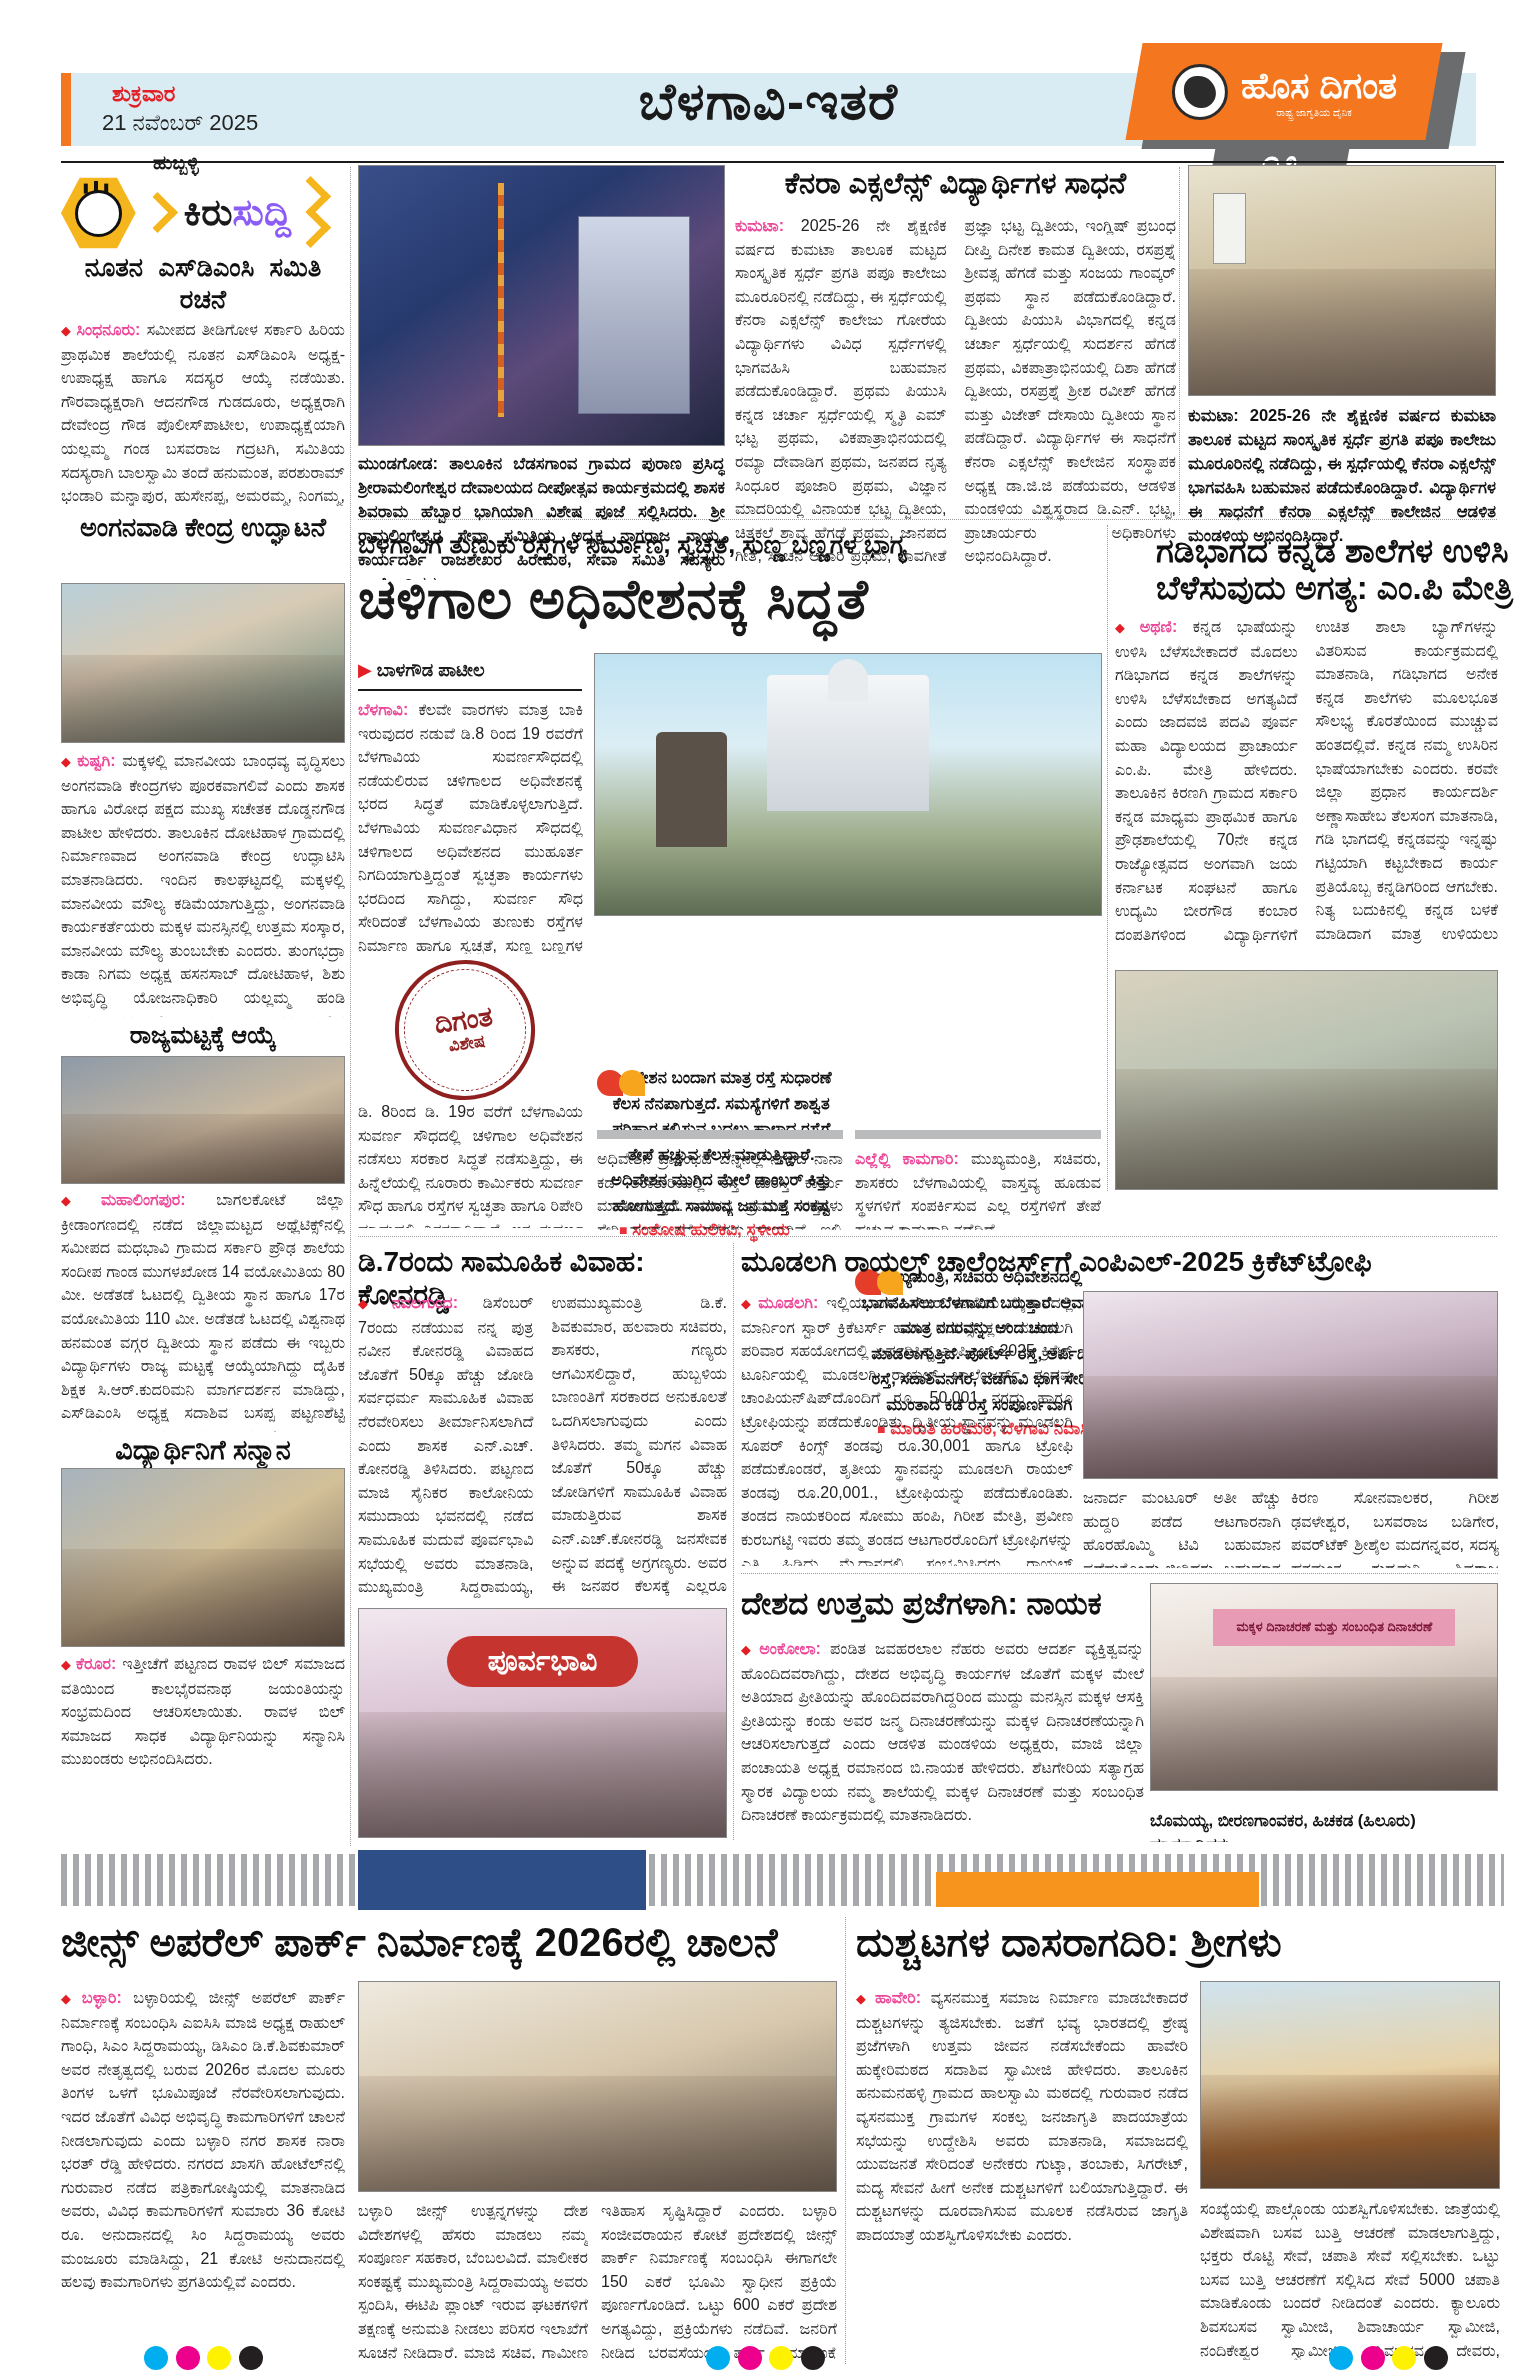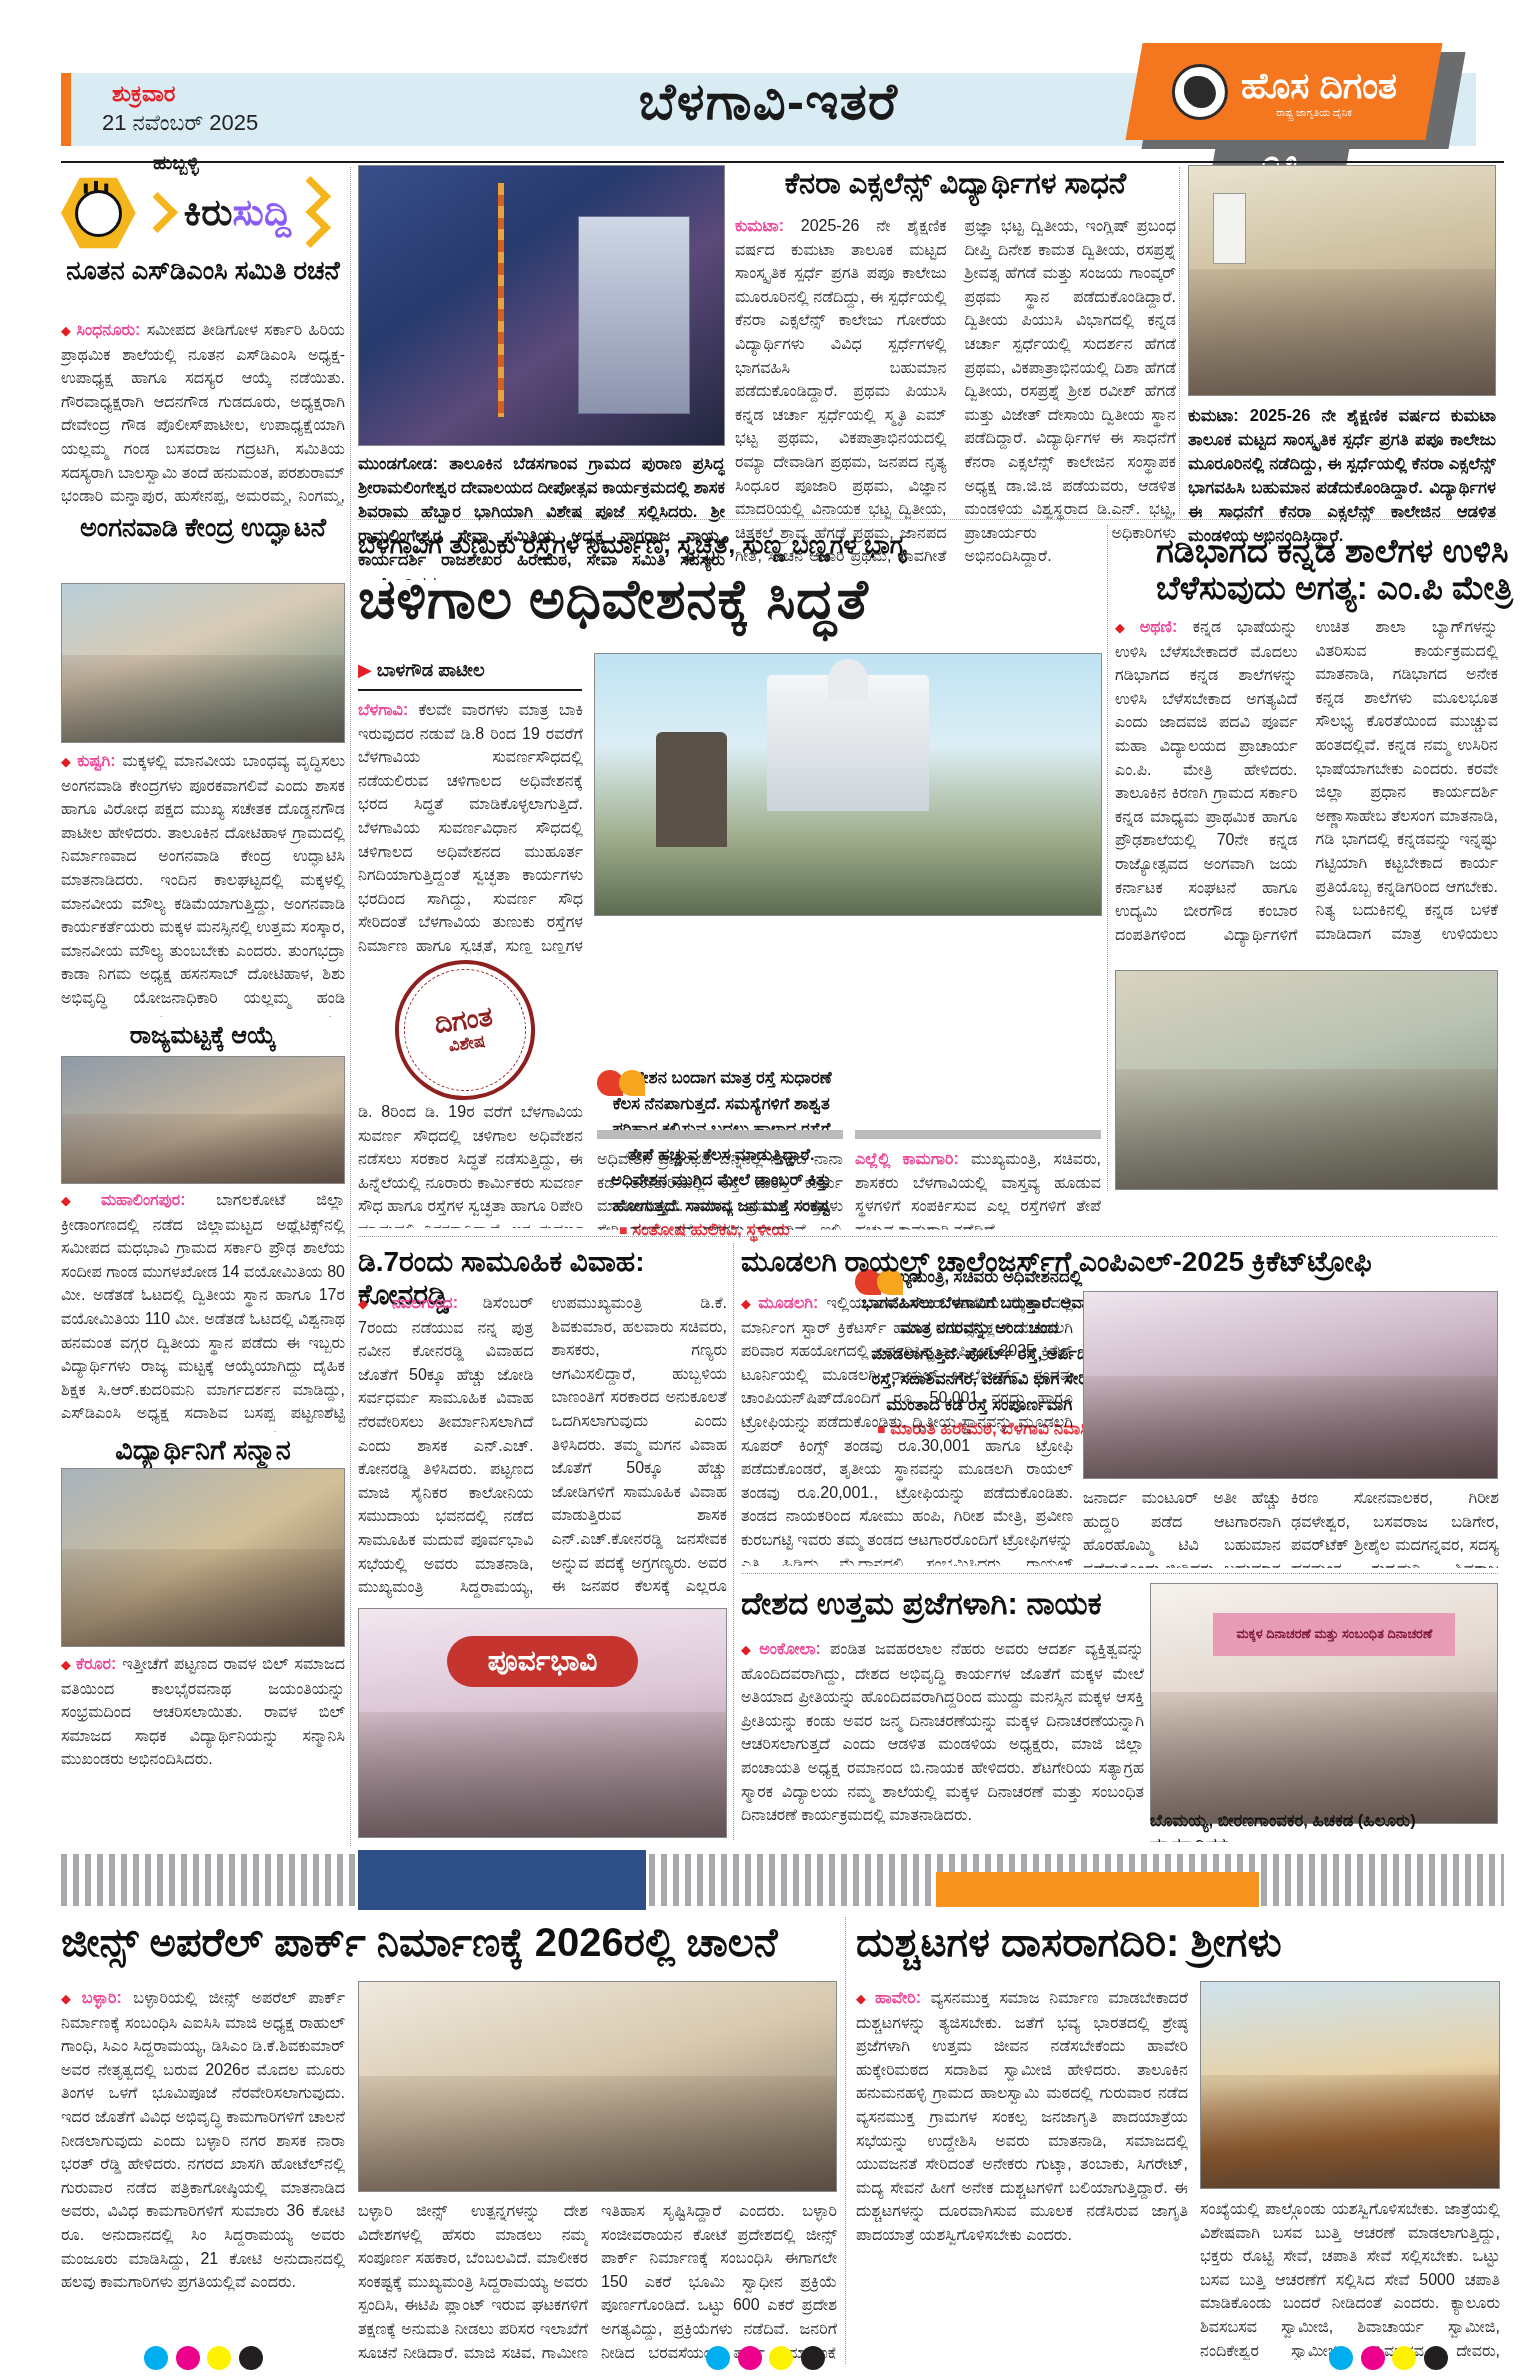--- a/index.html
+++ b/index.html
@@ -84,21 +84,21 @@
   <div class="abs" style="left:61px;top:174px;width:284px;height:78px;display:flex;align-items:center;">
     <span class="hex">
         <span class="hand"></span>
       </span>
     <span style="margin-left:16.6px;"><span class="chev"></span></span>
     <span style="font-size:37px;font-weight:900;margin-left:11.5px;">ಕಿರು</span>
     <span style="font-size:37px;font-weight:900;color:#8b5cf6;">ಸುದ್ದಿ</span>
     <span style="margin-left:14px;"><span class="chev"></span><span class="chev"></span></span>
   </div>
 
-  <div class="abs headline center" style="left:61px;top:254px;width:284px;font-size:25.6px;line-height:32px;">ನೂತನ ಎಸ್‌ಡಿಎಂಸಿ ಸಮಿತಿ ರಚನೆ</div>
+  <div class="abs headline center" style="left:61px;top:254px;width:284px;font-size:25.6px;line-height:32px;font-family:Liberation Mono, monospace;">ನೂತನ ಎಸ್‌ಡಿಎಂಸಿ ಸಮಿತಿ ರಚನೆ</div>
   <div class="abs body-txt justify overflow" style="left:61px;top:318px;width:284px;height:188px;">
     <span class="bullet">◆</span><span class="dateline">ಸಿಂಧನೂರು:</span> <span>ಸಮೀಪದ ತೀಡಿಗೋಳ ಸರ್ಕಾರಿ ಹಿರಿಯ ಪ್ರಾಥಮಿಕ ಶಾಲೆಯಲ್ಲಿ ನೂತನ ಎಸ್‌ಡಿಎಂಸಿ ಅಧ್ಯಕ್ಷ-ಉಪಾಧ್ಯಕ್ಷ ಹಾಗೂ ಸದಸ್ಯರ ಆಯ್ಕೆ ನಡೆಯಿತು. ಗೌರವಾಧ್ಯಕ್ಷರಾಗಿ ಆದನಗೌಡ ಗುಡದೂರು, ಅಧ್ಯಕ್ಷರಾಗಿ ದೇವೇಂದ್ರ ಗೌಡ ಪೊಲೀಸ್‌ಪಾಟೀಲ, ಉಪಾಧ್ಯಕ್ಷೆಯಾಗಿ ಯಲ್ಲಮ್ಮ ಗಂಡ ಬಸವರಾಜ ಗದ್ರಟಗಿ, ಸಮಿತಿಯ ಸದಸ್ಯರಾಗಿ ಬಾಲಸ್ವಾಮಿ ತಂದೆ ಹನುಮಂತ, ಪರಶುರಾಮ್ ಭಂಡಾರಿ ಮನ್ನಾಪುರ, ಹುಸೇನಪ್ಪ, ಅಮರಮ್ಮ, ನಿಂಗಮ್ಮ, ಪಾರ್ವತಿ, ಸುಜಾತಾ, ರತ್ನಮ್ಮ, ಗದ್ದೆಮ್ಮ, ಯಂಕಮ್ಮ, ಕನಕಪ್ಪ, ರುದ್ರೇಶ್, ಹನುಮಂತ, ಬಸವರಾಜ, ವೀರೇಶ್, ಅಮರೇಶ ಸೇರಿದಂತೆ ಇತರರು ಆಯ್ಕೆಯಾದರು.</span>
   </div>
 
   <div class="abs headline center" style="left:61px;top:511px;width:284px;font-size:25.6px;line-height:32px;">ಅಂಗನವಾಡಿ ಕೇಂದ್ರ ಉದ್ಘಾಟನೆ</div>
   <div class="abs photo" style="left:61px;top:583px;width:284px;height:160px;">
       <div class="ppl"></div>
     </div>
   <div class="abs body-txt justify overflow" style="left:61px;top:749px;width:284px;height:268px;">
     <span class="bullet">◆</span><span class="dateline">ಕುಷ್ಟಗಿ:</span> <span>ಮಕ್ಕಳಲ್ಲಿ ಮಾನವೀಯ ಬಾಂಧವ್ಯ ವೃದ್ಧಿಸಲು ಅಂಗನವಾಡಿ ಕೇಂದ್ರಗಳು ಪೂರಕವಾಗಲಿವೆ ಎಂದು ಶಾಸಕ ಹಾಗೂ ವಿರೋಧ ಪಕ್ಷದ ಮುಖ್ಯ ಸಚೇತಕ ದೊಡ್ಡನಗೌಡ ಪಾಟೀಲ ಹೇಳಿದರು. ತಾಲೂಕಿನ ದೋಟಿಹಾಳ ಗ್ರಾಮದಲ್ಲಿ ನಿರ್ಮಾಣವಾದ ಅಂಗನವಾಡಿ ಕೇಂದ್ರ ಉದ್ಘಾಟಿಸಿ ಮಾತನಾಡಿದರು. ಇಂದಿನ ಕಾಲಘಟ್ಟದಲ್ಲಿ ಮಕ್ಕಳಲ್ಲಿ ಮಾನವೀಯ ಮೌಲ್ಯ ಕಡಿಮೆಯಾಗುತ್ತಿದ್ದು, ಅಂಗನವಾಡಿ ಕಾರ್ಯಕರ್ತೆಯರು ಮಕ್ಕಳ ಮನಸ್ಸಿನಲ್ಲಿ ಉತ್ತಮ ಸಂಸ್ಕಾರ, ಮಾನವೀಯ ಮೌಲ್ಯ ತುಂಬಬೇಕು ಎಂದರು. ತುಂಗಭದ್ರಾ ಕಾಡಾ ನಿಗಮ ಅಧ್ಯಕ್ಷ ಹಸನಸಾಬ್ ದೋಟಿಹಾಳ, ಶಿಶು ಅಭಿವೃದ್ಧಿ ಯೋಜನಾಧಿಕಾರಿ ಯಲ್ಲಮ್ಮ ಹಂಡಿ ಮಾತನಾಡಿದರು. ದೋಟಿಹಾಳ ಗ್ರಾಪಂ ಅಧ್ಯಕ್ಷ ಮಹೇಶ ಕಾಳಗಿ, ಪಿಡಿಒ ನಾಗರತ್ನ ಮ್ಯಾಳಿ, ಅಂಗನವಾಡಿ ಸೂಪರವೈಸರ್ ಅನ್ನಪೂರ್ಣ ಪಾಟೀಲ, ಶೋಭಾ ನಾಯಕ, ಕಲಾವತಿ, ಶಕುಂತಲಾ ಪೂಜಾರ, ಗ್ರಾಪಂ ಸದಸ್ಯರು, ಮುಖಂಡರು, ಅಂಗನವಾಡಿ ಕಾರ್ಯಕರ್ತೆಯರು, ಸಹಾಯಕಿಯರು ಇದ್ದರು. ಪೂಜಾ ಕಾರ್ಯವನ್ನು ಈಶ್ವರಸ್ವಾಮಿ ದೇವಾಂಗಮಠ ನಿರ್ವಹಿಸಿದರು.</span>
@@ -221,21 +221,21 @@
     </div>
   <div class="abs body-txt justify overflow" style="left:1083px;top:1486px;width:198px;height:82px;">ಜನಾರ್ದ ಮಂಟೂರ್ ಅತೀ ಹೆಚ್ಚು ಹುದ್ದರಿ ಪಡೆದ ಆಟಗಾರನಾಗಿ ಹೊರಹೊಮ್ಮಿ ಟಿವಿ ಬಹುಮಾನ ಪಡೆದುಕೊಂಡು ಬೀಗಿದರು. ಬಹುಮಾನ ವಿತರಣೆ ಸಂಸ್ಥೆಯ ಅಧ್ಯಕ್ಷ ವೆಂಕಟೇಶ ಸೋನವಾಲಕರ, ಬಹುಮಾನ ಪ್ರಾಯೋಜಕರಾದ</div>
   <div class="abs body-txt justify overflow" style="left:1291px;top:1486px;width:208px;height:82px;">ಕಿರಣ ಸೋನವಾಲಕರ, ಗಿರೀಶ ಢವಳೇಶ್ವರ, ಬಸವರಾಜ ಬಡಿಗೇರ, ಪವರ್‌ಟೆಕ್ ಶ್ರೀಶೈಲ ಮದಗನ್ನವರ, ಸದಸ್ಯ ಹನಮಂತ ಗುಡ್ಲಮನಿ, ಶಿವರಾಜ ರಂಜನಗಿ, ಎನ್.ಟಿ. ಪಿರೋಜಿ, ಆಡವೀಶ ಈಟಗಿ, ಗುಂಡು ಪಾಟೀಲ, ಚೇತನ ಪೂಜಾರಿ, ಕೃಷ್ಣಾ ಕೆಂಪಸತ್ತಿ, ಪ್ರಶಾಂತ ನಿಡಗುಂದಿ, ಡಾ. ಎಸ್.ಎಸ್. ಪಾಟೀಲ, ಡಾ.ಲಕ್ಷ್ಮಣ ಕಂಕಣವಾಡಿ, ಸಂಜಯ ಮೋಳಸಿ, ಡಾ.ಮಹೇಶ ಕಂಕಣವಾಡಿ, ಹಣಮಂತ ಬಳಿಗುಂದಿ ಇದ್ದರು.</div>
 
   <div class="abs hsep" style="left:741px;top:1573px;width:757px;"></div>
 
   <div class="abs headline" style="left:741px;top:1586px;width:403px;font-size:31px;">ದೇಶದ ಉತ್ತಮ ಪ್ರಜೆಗಳಾಗಿ: ನಾಯಕ</div>
   <div class="abs body-txt justify overflow" style="left:741px;top:1637px;width:403px;height:206px;">
     <span class="bullet">◆</span><span class="dateline">ಅಂಕೋಲಾ:</span> <span>ಪಂಡಿತ ಜವಹರಲಾಲ ನೆಹರು ಅವರು ಆದರ್ಶ ವ್ಯಕ್ತಿತ್ವವನ್ನು ಹೊಂದಿದವರಾಗಿದ್ದು, ದೇಶದ ಅಭಿವೃದ್ಧಿ ಕಾರ್ಯಗಳ ಜೊತೆಗೆ ಮಕ್ಕಳ ಮೇಲೆ ಅತಿಯಾದ ಪ್ರೀತಿಯನ್ನು ಹೊಂದಿದವರಾಗಿದ್ದರಿಂದ ಮುದ್ದು ಮನಸ್ಸಿನ ಮಕ್ಕಳ ಆಸಕ್ತಿ ಪ್ರೀತಿಯನ್ನು ಕಂಡು ಅವರ ಜನ್ಮ ದಿನಾಚರಣೆಯನ್ನು ಮಕ್ಕಳ ದಿನಾಚರಣೆಯನ್ನಾಗಿ ಆಚರಿಸಲಾಗುತ್ತದೆ ಎಂದು ಆಡಳಿತ ಮಂಡಳಿಯ ಅಧ್ಯಕ್ಷರು, ಮಾಜಿ ಜಿಲ್ಲಾ ಪಂಚಾಯತಿ ಅಧ್ಯಕ್ಷ ರಮಾನಂದ ಬಿ.ನಾಯಕ ಹೇಳಿದರು. ಶೆಟಗೇರಿಯ ಸತ್ಯಾಗ್ರಹ ಸ್ಮಾರಕ ವಿದ್ಯಾಲಯ ನಮ್ಮ ಶಾಲೆಯಲ್ಲಿ ಮಕ್ಕಳ ದಿನಾಚರಣೆ ಮತ್ತು ಸಂಬಂಧಿತ ದಿನಾಚರಣೆ ಕಾರ್ಯಕ್ರಮದಲ್ಲಿ ಮಾತನಾಡಿದರು.</span>
   </div>
-  <div class="abs photo" style="left:1150px;top:1583px;width:348px;height:241px;background:linear-gradient(170deg,#f6f2ee 0%,#e4d8d0 40%,#8c8078 100%);">
+  <div class="abs photo" style="left:1150px;top:1583px;width:348px;height:208px;background:linear-gradient(170deg,#f6f2ee 0%,#e4d8d0 40%,#8c8078 100%);">
     <div class="pink-banner" style="position:absolute;left:18%;top:12%;width:70%;height:18%;font-size:12.8px;overflow:hidden;">ಮಕ್ಕಳ ದಿನಾಚರಣೆ ಮತ್ತು ಸಂಬಂಧಿತ ದಿನಾಚರಣೆ</div>
     <div class="ppl"></div>
   </div>
   <div class="abs cap overflow" style="left:1150px;top:1809px;width:348px;height:33px;">ಬೊಮಯ್ಯ, ಬೀರಣಗಾಂವಕರ, ಹಿಚಕಡ (ಹಿಲೂರು) ಮಾತನಾಡಿದರು.</div>
 
   <div class="abs barcode" style="left:61px;top:1854px;width:1443px;height:52px;"></div>
   <div class="abs" style="left:358px;top:1850px;width:288px;height:60px;background:#2d4e86;"></div>
   <div class="abs" style="left:936px;top:1872px;width:323px;height:35px;background:#f7941d;"></div>
 
   <div class="abs headline" style="left:61px;top:1920px;width:779px;font-size:40px;">ಜೀನ್ಸ್ ಅಪರೆಲ್ ಪಾರ್ಕ್ ನಿರ್ಮಾಣಕ್ಕೆ 2026ರಲ್ಲಿ ಚಾಲನೆ</div>

